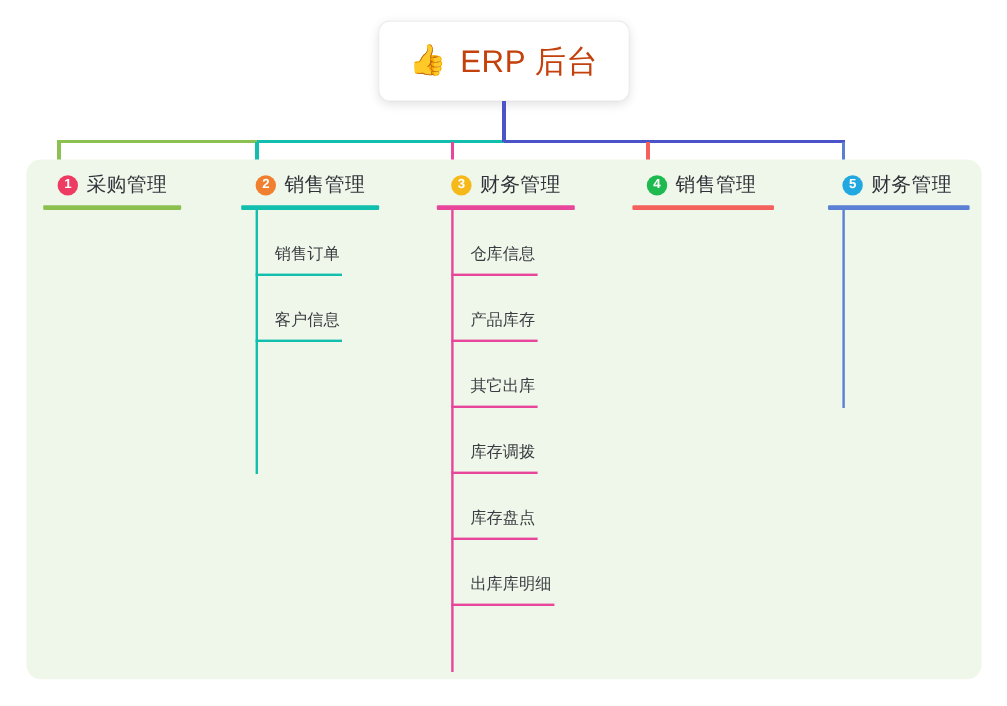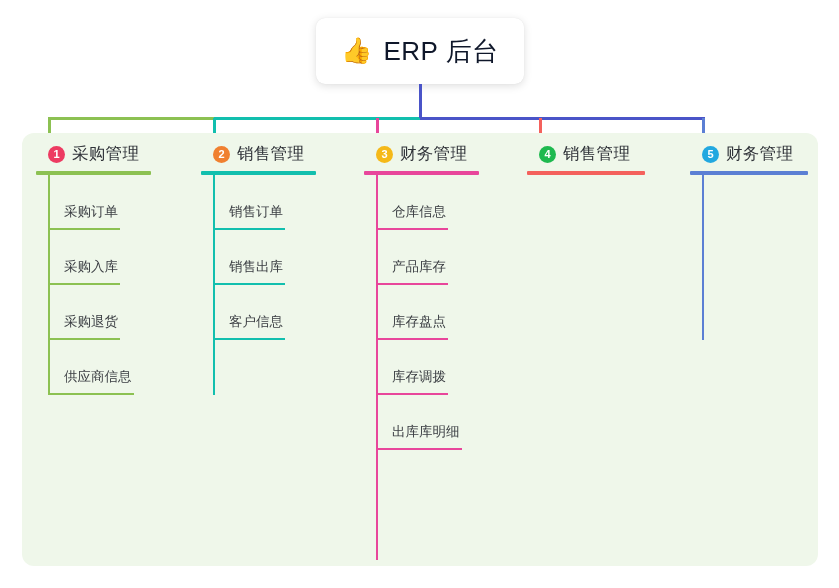--- a/index.html
+++ b/index.html
@@ -38,21 +38,21 @@
     box-sizing: border-box;
   }
   #title-emoji {
     font-size: 25px;
     line-height: 1;
     display: inline-block;
     transform: translateY(-1px);
   }
   #title-text {
     font-size: 26px;
-    color: #0f172a;
+    color: #c2410c;
     letter-spacing: 0.5px;
     white-space: nowrap;
   }
 
   
   #connectors {
     position: absolute;
     left: 0;
     top: 0;
     width: 839px;
@@ -161,57 +161,34 @@
 
   <div id="canvas-panel"></div>
 
   <div id="columns-host">
       <div class="column" style="left: 36px; width: 150px;">
         <div class="col-header">
           <span class="badge" style="background: rgb(237, 59, 98);">1</span>
           <span class="col-title">采购管理</span>
         </div>
         <div class="col-underline" style="background: rgb(140, 193, 82); width: 115px;"></div>
-        <div class="items">
-          <div class="spine" style="background: rgb(140, 193, 82); height: 220px;"></div>
-          <div class="item">
-            <span class="item-label">采购订单</span>
-            <div class="item-underline" style="background: rgb(140, 193, 82); width: 72px;"></div>
-          </div>
-          <div class="item">
-            <span class="item-label">采购入库</span>
-            <div class="item-underline" style="background: rgb(140, 193, 82); width: 72px;"></div>
-          </div>
-          <div class="item">
-            <span class="item-label">采购退货</span>
-            <div class="item-underline" style="background: rgb(140, 193, 82); width: 72px;"></div>
-          </div>
-          <div class="item">
-            <span class="item-label">供应商信息</span>
-            <div class="item-underline" style="background: rgb(140, 193, 82); width: 86px;"></div>
-          </div>
-        </div>
       </div>
       <div class="column" style="left: 201px; width: 150px;">
         <div class="col-header">
           <span class="badge" style="background: rgb(240, 128, 48);">2</span>
           <span class="col-title">销售管理</span>
         </div>
         <div class="col-underline" style="background: rgb(18, 191, 174); width: 115px;"></div>
         <div class="items">
           <div class="spine" style="background: rgb(18, 191, 174); height: 220px;"></div>
           <div class="item">
             <span class="item-label">销售订单</span>
             <div class="item-underline" style="background: rgb(18, 191, 174); width: 72px;"></div>
           </div>
           <div class="item">
-            <span class="item-label">销售出库</span>
-            <div class="item-underline" style="background: rgb(18, 191, 174); width: 72px;"></div>
-          </div>
-          <div class="item">
             <span class="item-label">客户信息</span>
             <div class="item-underline" style="background: rgb(18, 191, 174); width: 72px;"></div>
           </div>
         </div>
       </div>
       <div class="column" style="left: 364px; width: 150px;">
         <div class="col-header">
           <span class="badge" style="background: rgb(245, 185, 25);">3</span>
           <span class="col-title">财务管理</span>
         </div>
@@ -220,25 +197,29 @@
           <div class="spine" style="background: rgb(232, 70, 155); height: 385px;"></div>
           <div class="item">
             <span class="item-label">仓库信息</span>
             <div class="item-underline" style="background: rgb(232, 70, 155); width: 72px;"></div>
           </div>
           <div class="item">
             <span class="item-label">产品库存</span>
             <div class="item-underline" style="background: rgb(232, 70, 155); width: 72px;"></div>
           </div>
           <div class="item">
+            <span class="item-label">其它出库</span>
+            <div class="item-underline" style="background: rgb(232, 70, 155); width: 72px;"></div>
+          </div>
+          <div class="item">
+            <span class="item-label">库存调拨</span>
+            <div class="item-underline" style="background: rgb(232, 70, 155); width: 72px;"></div>
+          </div>
+          <div class="item">
             <span class="item-label">库存盘点</span>
-            <div class="item-underline" style="background: rgb(232, 70, 155); width: 72px;"></div>
-          </div>
-          <div class="item">
-            <span class="item-label">库存调拨</span>
             <div class="item-underline" style="background: rgb(232, 70, 155); width: 72px;"></div>
           </div>
           <div class="item">
             <span class="item-label">出库库明细</span>
             <div class="item-underline" style="background: rgb(232, 70, 155); width: 86px;"></div>
           </div>
         </div>
       </div>
       <div class="column" style="left: 527px; width: 150px;">
         <div class="col-header">

